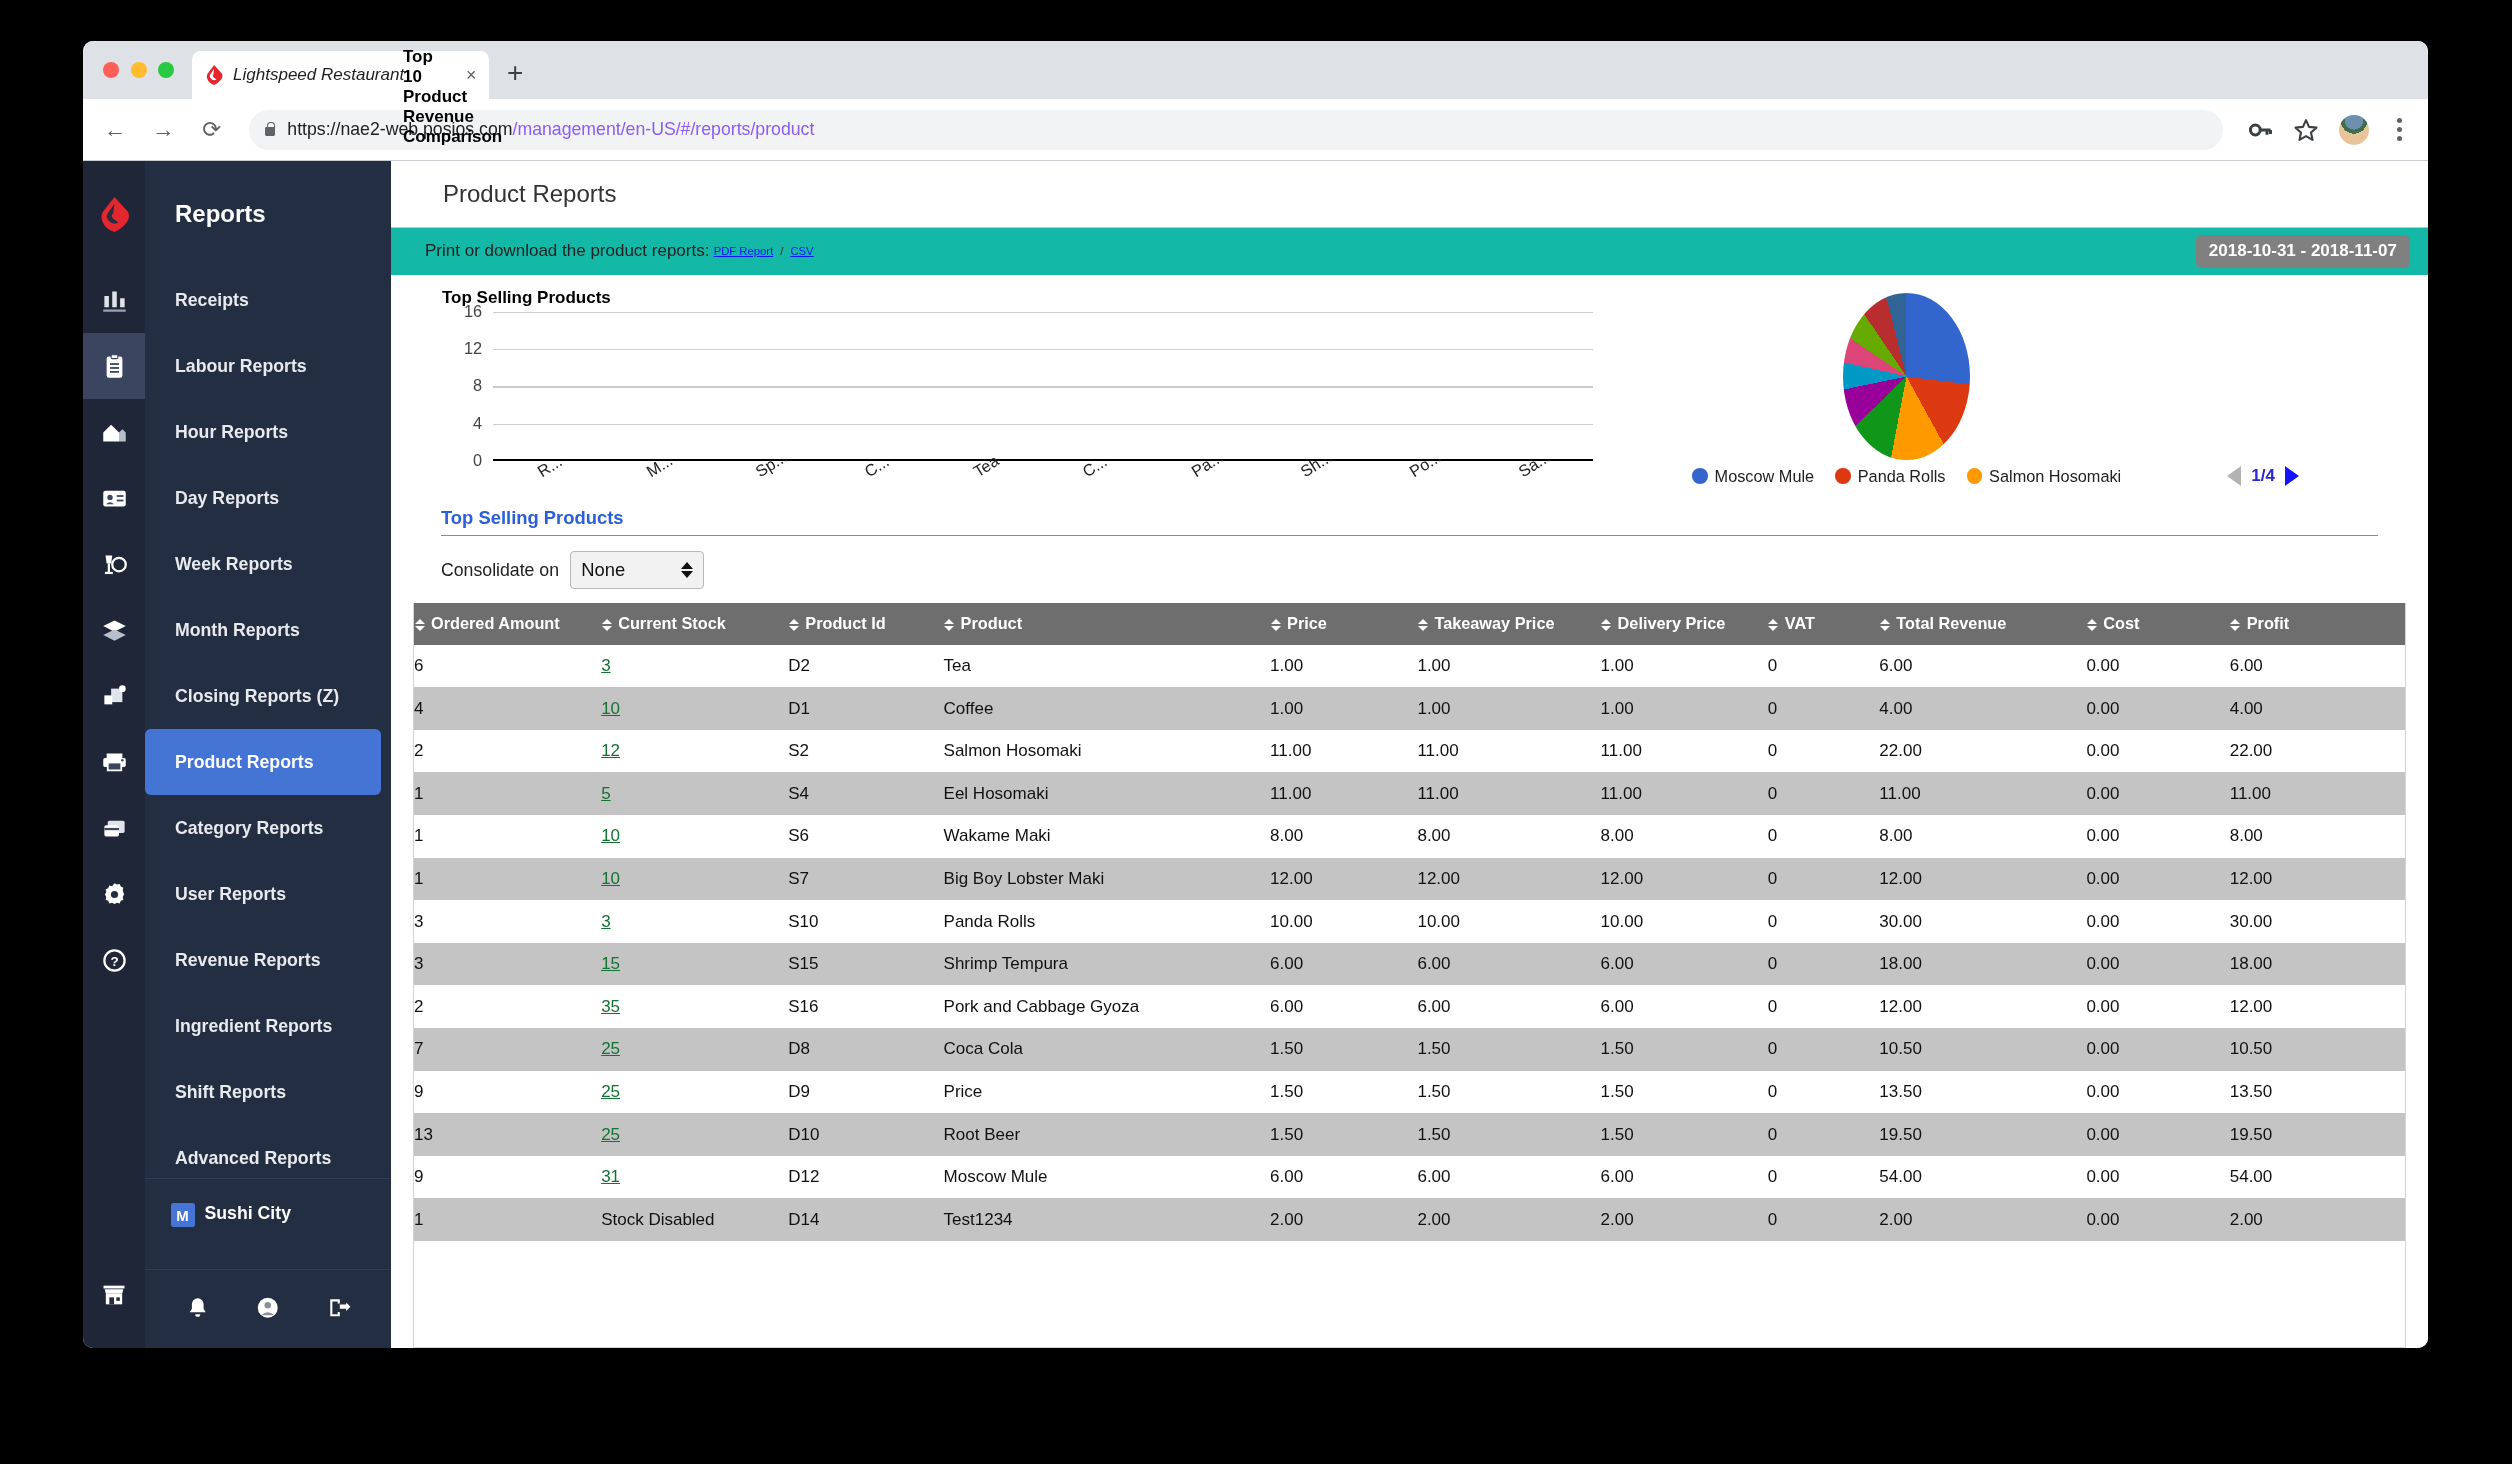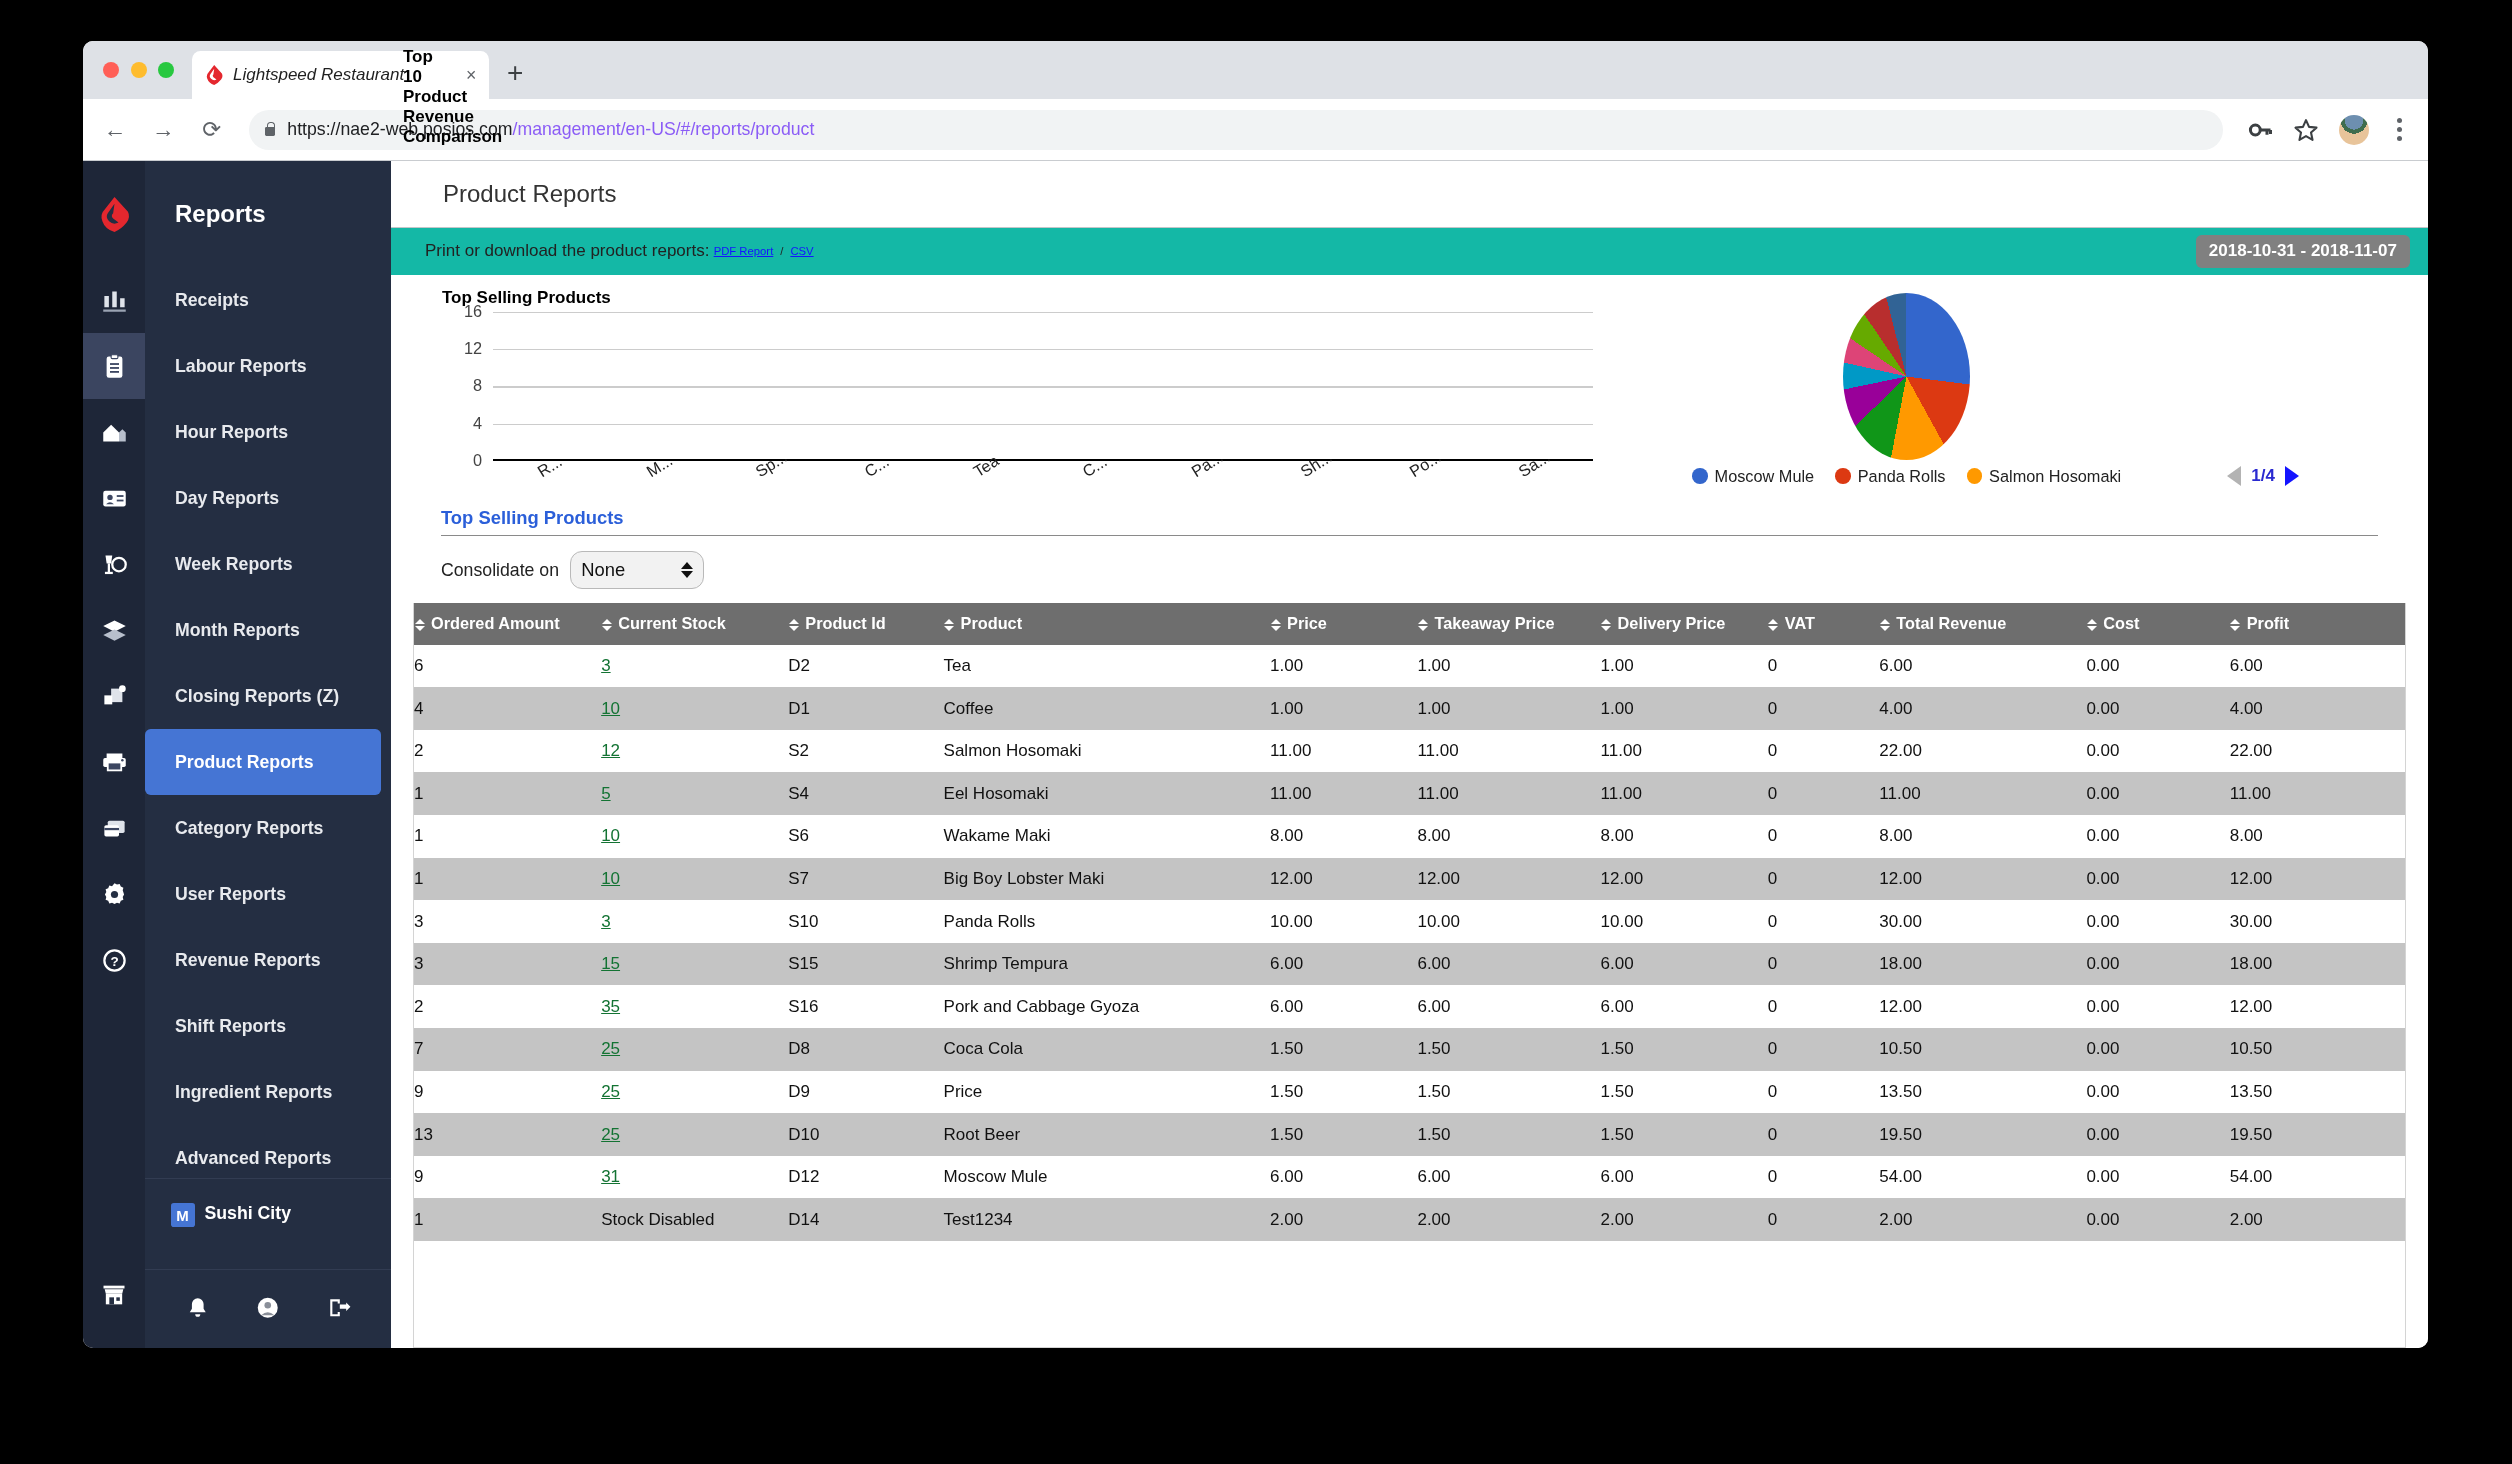--- a/index.html
+++ b/index.html
@@ -179,21 +179,21 @@
 
   .section {
     margin: 2.8px 50px 0 50px; border-bottom: 1.4px solid #8a8a8a; padding-bottom: 5.7px;
   }
   .section-link { font-size: 18.4px; color: #2b5fd9; font-weight: bold; cursor: pointer; }
   .consolidate {
     display: flex; align-items: center; gap: 11.3px; margin: 15.6px 0 14px 50px;
   }
   .consolidate-label { font-size: 17.7px; color: #222; }
   .select {
-    background: #f2f2f2; border: 0.7px solid #b9b9b9; border-radius: 12px;
+    background: #f2f2f2; border: 0.7px solid #b9b9b9; border-radius: 4px;
     height: 38px; width: 134px; display: flex; align-items: center;
     justify-content: space-between; padding: 0 10px; font-size: 18.4px; color: #111;
     cursor: pointer;
   }
   .spin { display: flex; flex-direction: column; gap: 2.1px; }
   .spin i { width: 0; height: 0; display: block; }
   .spin .up { border-left: 6.4px solid transparent; border-right: 6.4px solid transparent; border-bottom: 7.8px solid #111; }
   .spin .dn { border-left: 6.4px solid transparent; border-right: 6.4px solid transparent; border-top: 7.8px solid #111; }
 
   .table-wrap { margin: 0 22px; border: 0.7px solid #d4d4d4; border-top: none; }
@@ -390,24 +390,24 @@
           <div class="nav-item">
             <span>Category Reports</span>
           </div>
           <div class="nav-item">
             <span>User Reports</span>
           </div>
           <div class="nav-item">
             <span>Revenue Reports</span>
           </div>
           <div class="nav-item">
+            <span>Ingredient Reports</span>
+          </div>
+          <div class="nav-item">
             <span>Shift Reports</span>
-          </div>
-          <div class="nav-item">
-            <span>Ingredient Reports</span>
           </div>
           <div class="nav-item">
             <span>Advanced Reports</span>
           </div>
         </div>
       <div class="nav-store">
         <span class="store-badge">M</span>
         <span class="store-name">Sushi City</span>
       </div>
       <div class="nav-actions">

